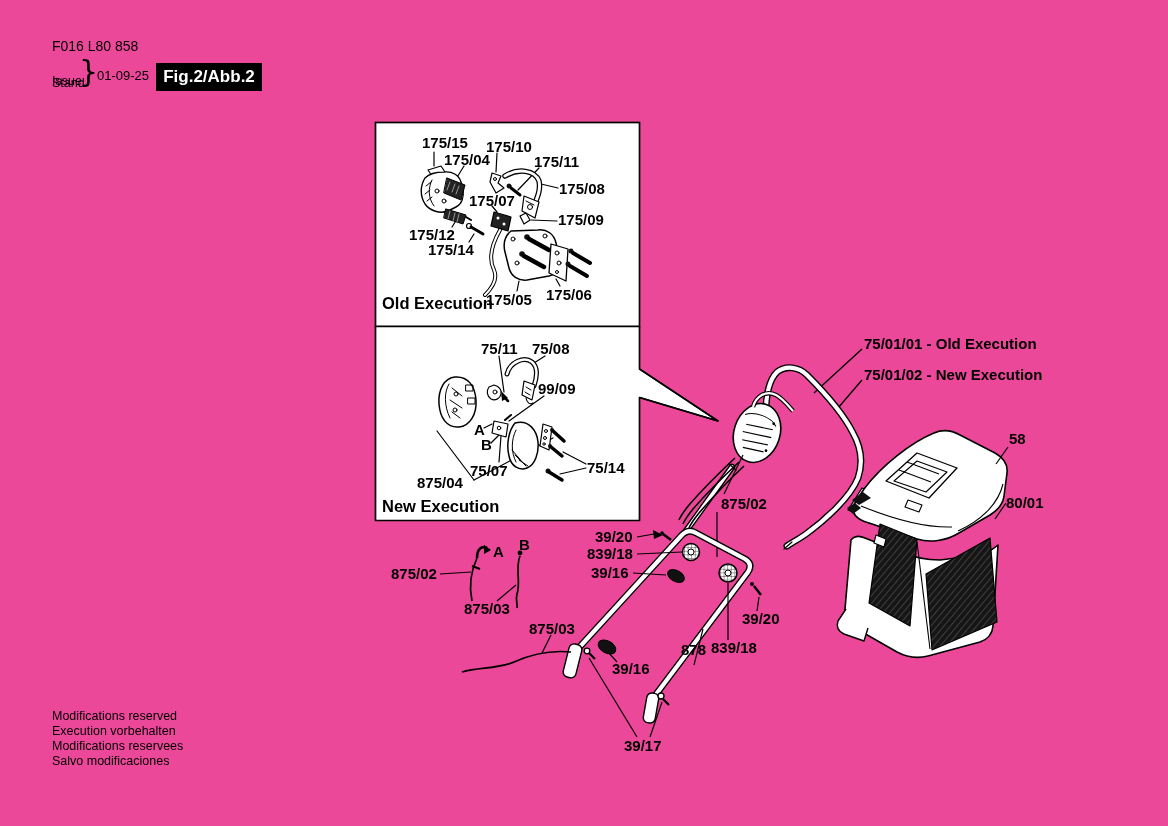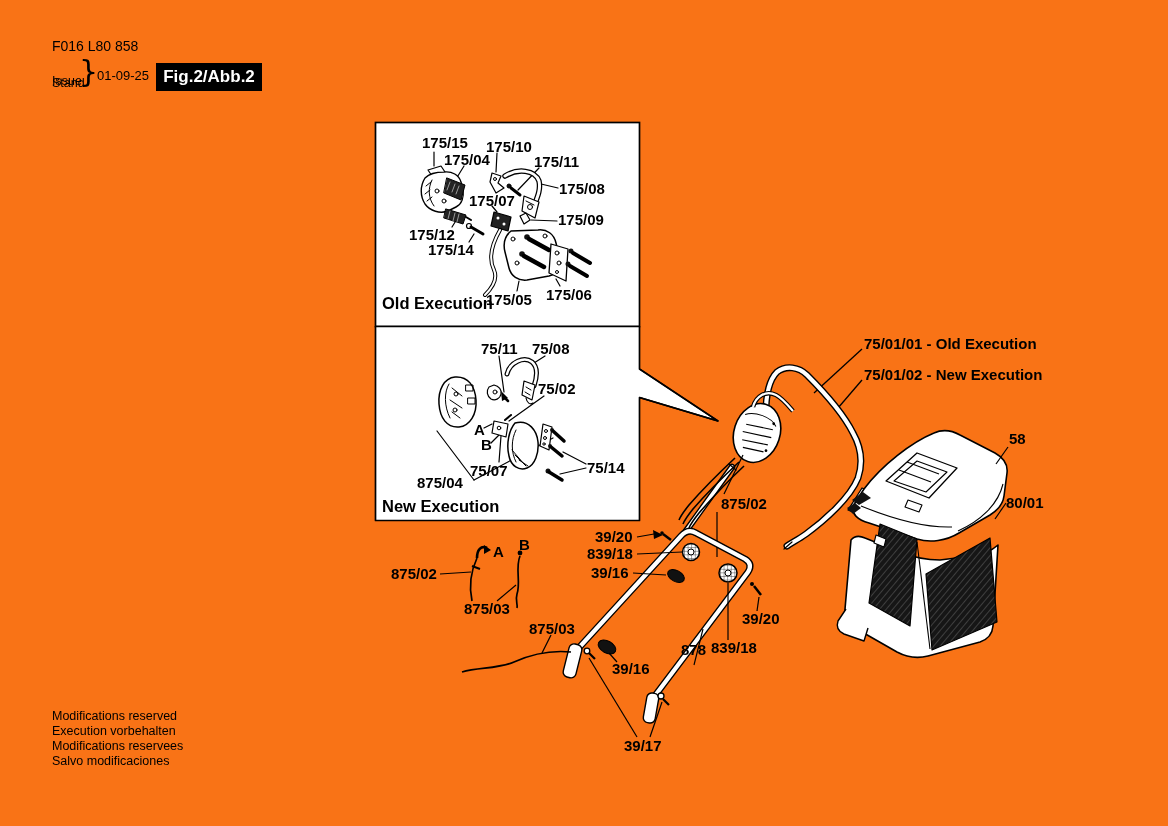--- a/index.html
+++ b/index.html
@@ -1,16 +1,16 @@
 <!DOCTYPE html>
 <html><head>
 <meta charset="utf-8">
 <style>
   html,body{margin:0;padding:0;background:#888;}
-  .canvas{position:relative;width:1168px;height:826px;background:#f97316;overflow:hidden;
+  .canvas{position:relative;width:1168px;height:826px;background:#ec4899;overflow:hidden;
           font-family:"Liberation Sans",sans-serif;color:#000;}
   .canvas svg{position:absolute;left:0;top:0;}
   .lbl{position:absolute;font:bold 15px "Liberation Sans",sans-serif;white-space:nowrap;line-height:1;text-align:right;}
   .title{position:absolute;font:bold 16.5px "Liberation Sans",sans-serif;white-space:nowrap;line-height:1;}
   .hdr-doc{position:absolute;left:52px;top:38px;font:14px "Liberation Sans",sans-serif;}
   .hdr-issue{position:absolute;left:52px;top:74px;font:12.5px "Liberation Sans",sans-serif;}
   .hdr-stand{position:absolute;left:52px;top:76px;font:12.5px "Liberation Sans",sans-serif;}
   .hdr-brace{position:absolute;left:79px;top:54px;font:30px "DejaVu Sans",sans-serif;}
   .hdr-date{position:absolute;left:97px;top:68px;font:13px "Liberation Sans",sans-serif;}
   .figbox{position:absolute;left:156px;top:63px;width:106px;height:28px;background:#000;color:#fff;
@@ -339,21 +339,21 @@
   <div class="lbl" style="left:559px;top:181px">175/08</div>
   <div class="lbl" style="left:469px;top:193px">175/07</div>
   <div class="lbl" style="left:558px;top:212px">175/09</div>
   <div class="lbl" style="left:409px;top:227px">175/12</div>
   <div class="lbl" style="left:428px;top:242px">175/14</div>
   <div class="lbl" style="left:486px;top:292px">175/05</div>
   <div class="lbl" style="left:546px;top:287px">175/06</div>
 
   <div class="lbl" style="left:481px;top:341px">75/11</div>
   <div class="lbl" style="left:532px;top:341px">75/08</div>
-  <div class="lbl" style="left:538px;top:381px">75/02</div>
+  <div class="lbl" style="left:538px;top:381px">99/09</div>
   <div class="lbl" style="left:474px;top:422px">A</div>
   <div class="lbl" style="left:481px;top:437px">B</div>
   <div class="lbl" style="left:470px;top:463px">75/07</div>
   <div class="lbl" style="left:417px;top:475px">875/04</div>
   <div class="lbl" style="left:587px;top:460px">75/14</div>
 
   <div class="lbl" style="left:864px;top:336px">75/01/01 - Old Execution</div>
   <div class="lbl" style="left:864px;top:367px">75/01/02 - New Execution</div>
   <div class="lbl" style="left:1009px;top:431px">58</div>
   <div class="lbl" style="left:1006px;top:495px">80/01</div>

